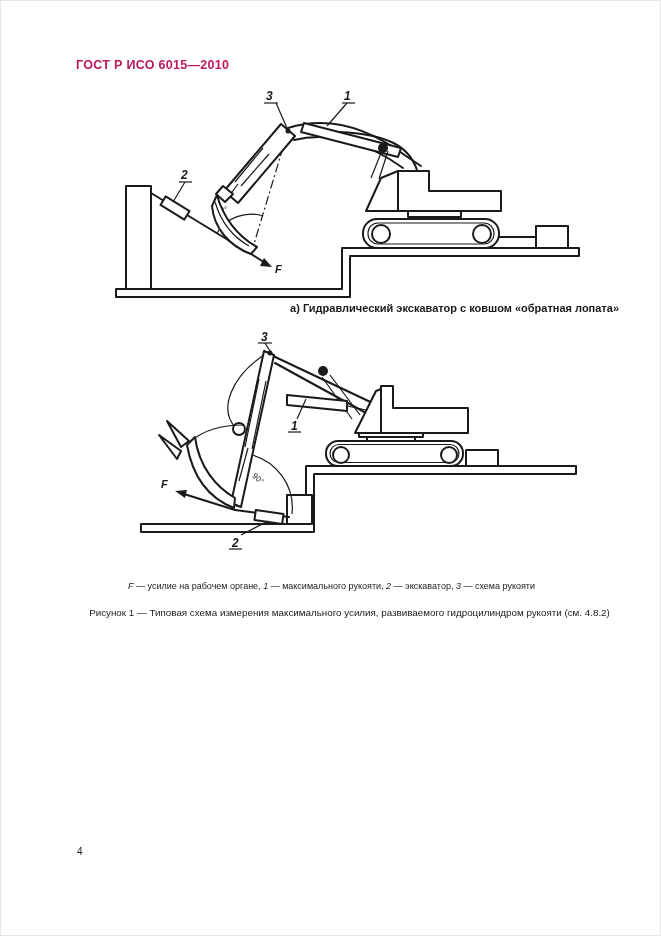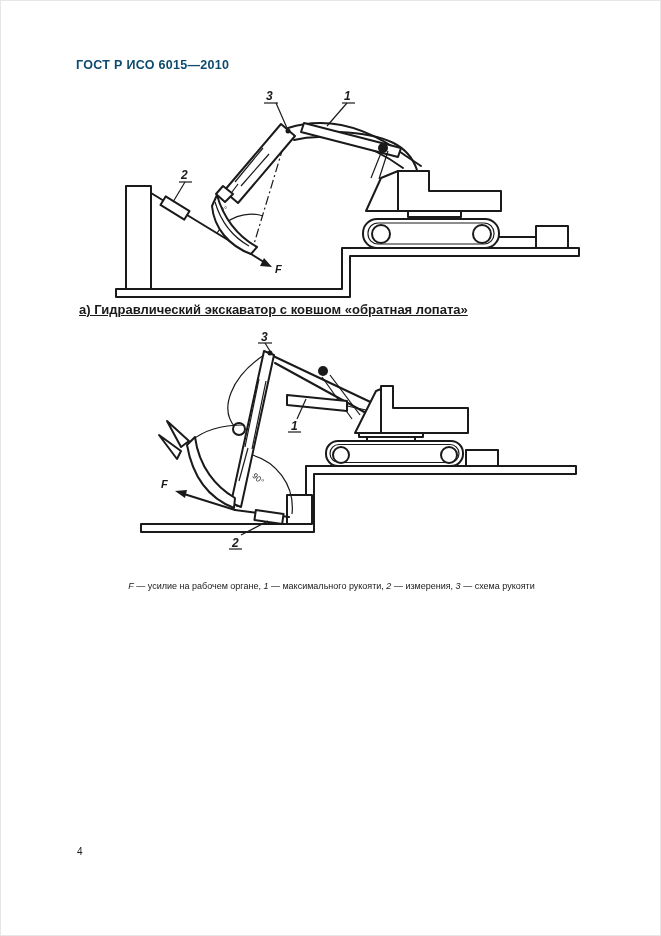--- a/index.html
+++ b/index.html
@@ -3,26 +3,26 @@
 <meta charset="utf-8">
 <style>
   html,body { margin:0; padding:0; background:#fff; }
   .page {
     position:relative; width:661px; height:936px; background:#ffffff;
     font-family:"Liberation Sans", sans-serif; color:#111;
     overflow:hidden; border:1px solid #e6e6e6; box-sizing:border-box;
   }
   .doc-header {
     position:absolute; left:75px; top:57px;
-    font-size:12.5px; font-weight:bold; letter-spacing:0.3px; color:#0c4a6e;
+    font-size:12.5px; font-weight:bold; letter-spacing:0.3px; color:#be185d;
   }
   .fig-svg { position:absolute; }
   #fig-a { left:110px; top:85px; }
   #fig-b { left:130px; top:328px; }
-  .cap { position:absolute; text-align:left; font-size:13px; font-weight:bold; color:#1a1a1a;text-decoration:underline; }
+  .cap { position:absolute; text-align:right; font-size:11px; font-weight:bold; color:#1a1a1a; }
   .cap-a { left:78px; top:301px; width:540px; }
   .cap-b { left:48px; top:554px; width:580px; }
   .legend {
     position:absolute; left:18px; top:580px; width:625px;
     text-align:center; font-size:9px; color:#1a1a1a;
   }
   .legend .sym { font-style:italic; }
   .figcaption {
     position:absolute; left:36px; top:606px; width:625px;
     text-align:center; font-size:9.8px; color:#1a1a1a;
@@ -222,19 +222,20 @@
     </g>
     <g>
       <text class="lbl" x="101" y="218">2</text>
       <line class="thin" x1="98" y1="220" x2="111" y2="220"></line>
       <line class="thin" x1="110" y1="206" x2="137" y2="192"></line>
     </g>
   </svg>
 
 
   <div class="legend">
-    <span class="sym">F</span><span> — усилие на рабочем органе, </span><span class="sym">1</span><span> — максимального рукояти, </span><span class="sym">2</span><span> — измерения, </span><span class="sym">3</span><span> — схема рукояти</span>
+    <span class="sym">F</span><span> — усилие на рабочем органе, </span><span class="sym">1</span><span> — максимального рукояти, </span><span class="sym">2</span><span> — экскаватор, </span><span class="sym">3</span><span> — схема рукояти</span>
   </div>
 
+  <div class="figcaption">Рисунок 1 — Типовая схема измерения максимального усилия, развиваемого гидроцилиндром рукояти (см. 4.8.2)</div>
 
   <div class="pagenum">4</div>
 
 </div>
 
 </body></html>

